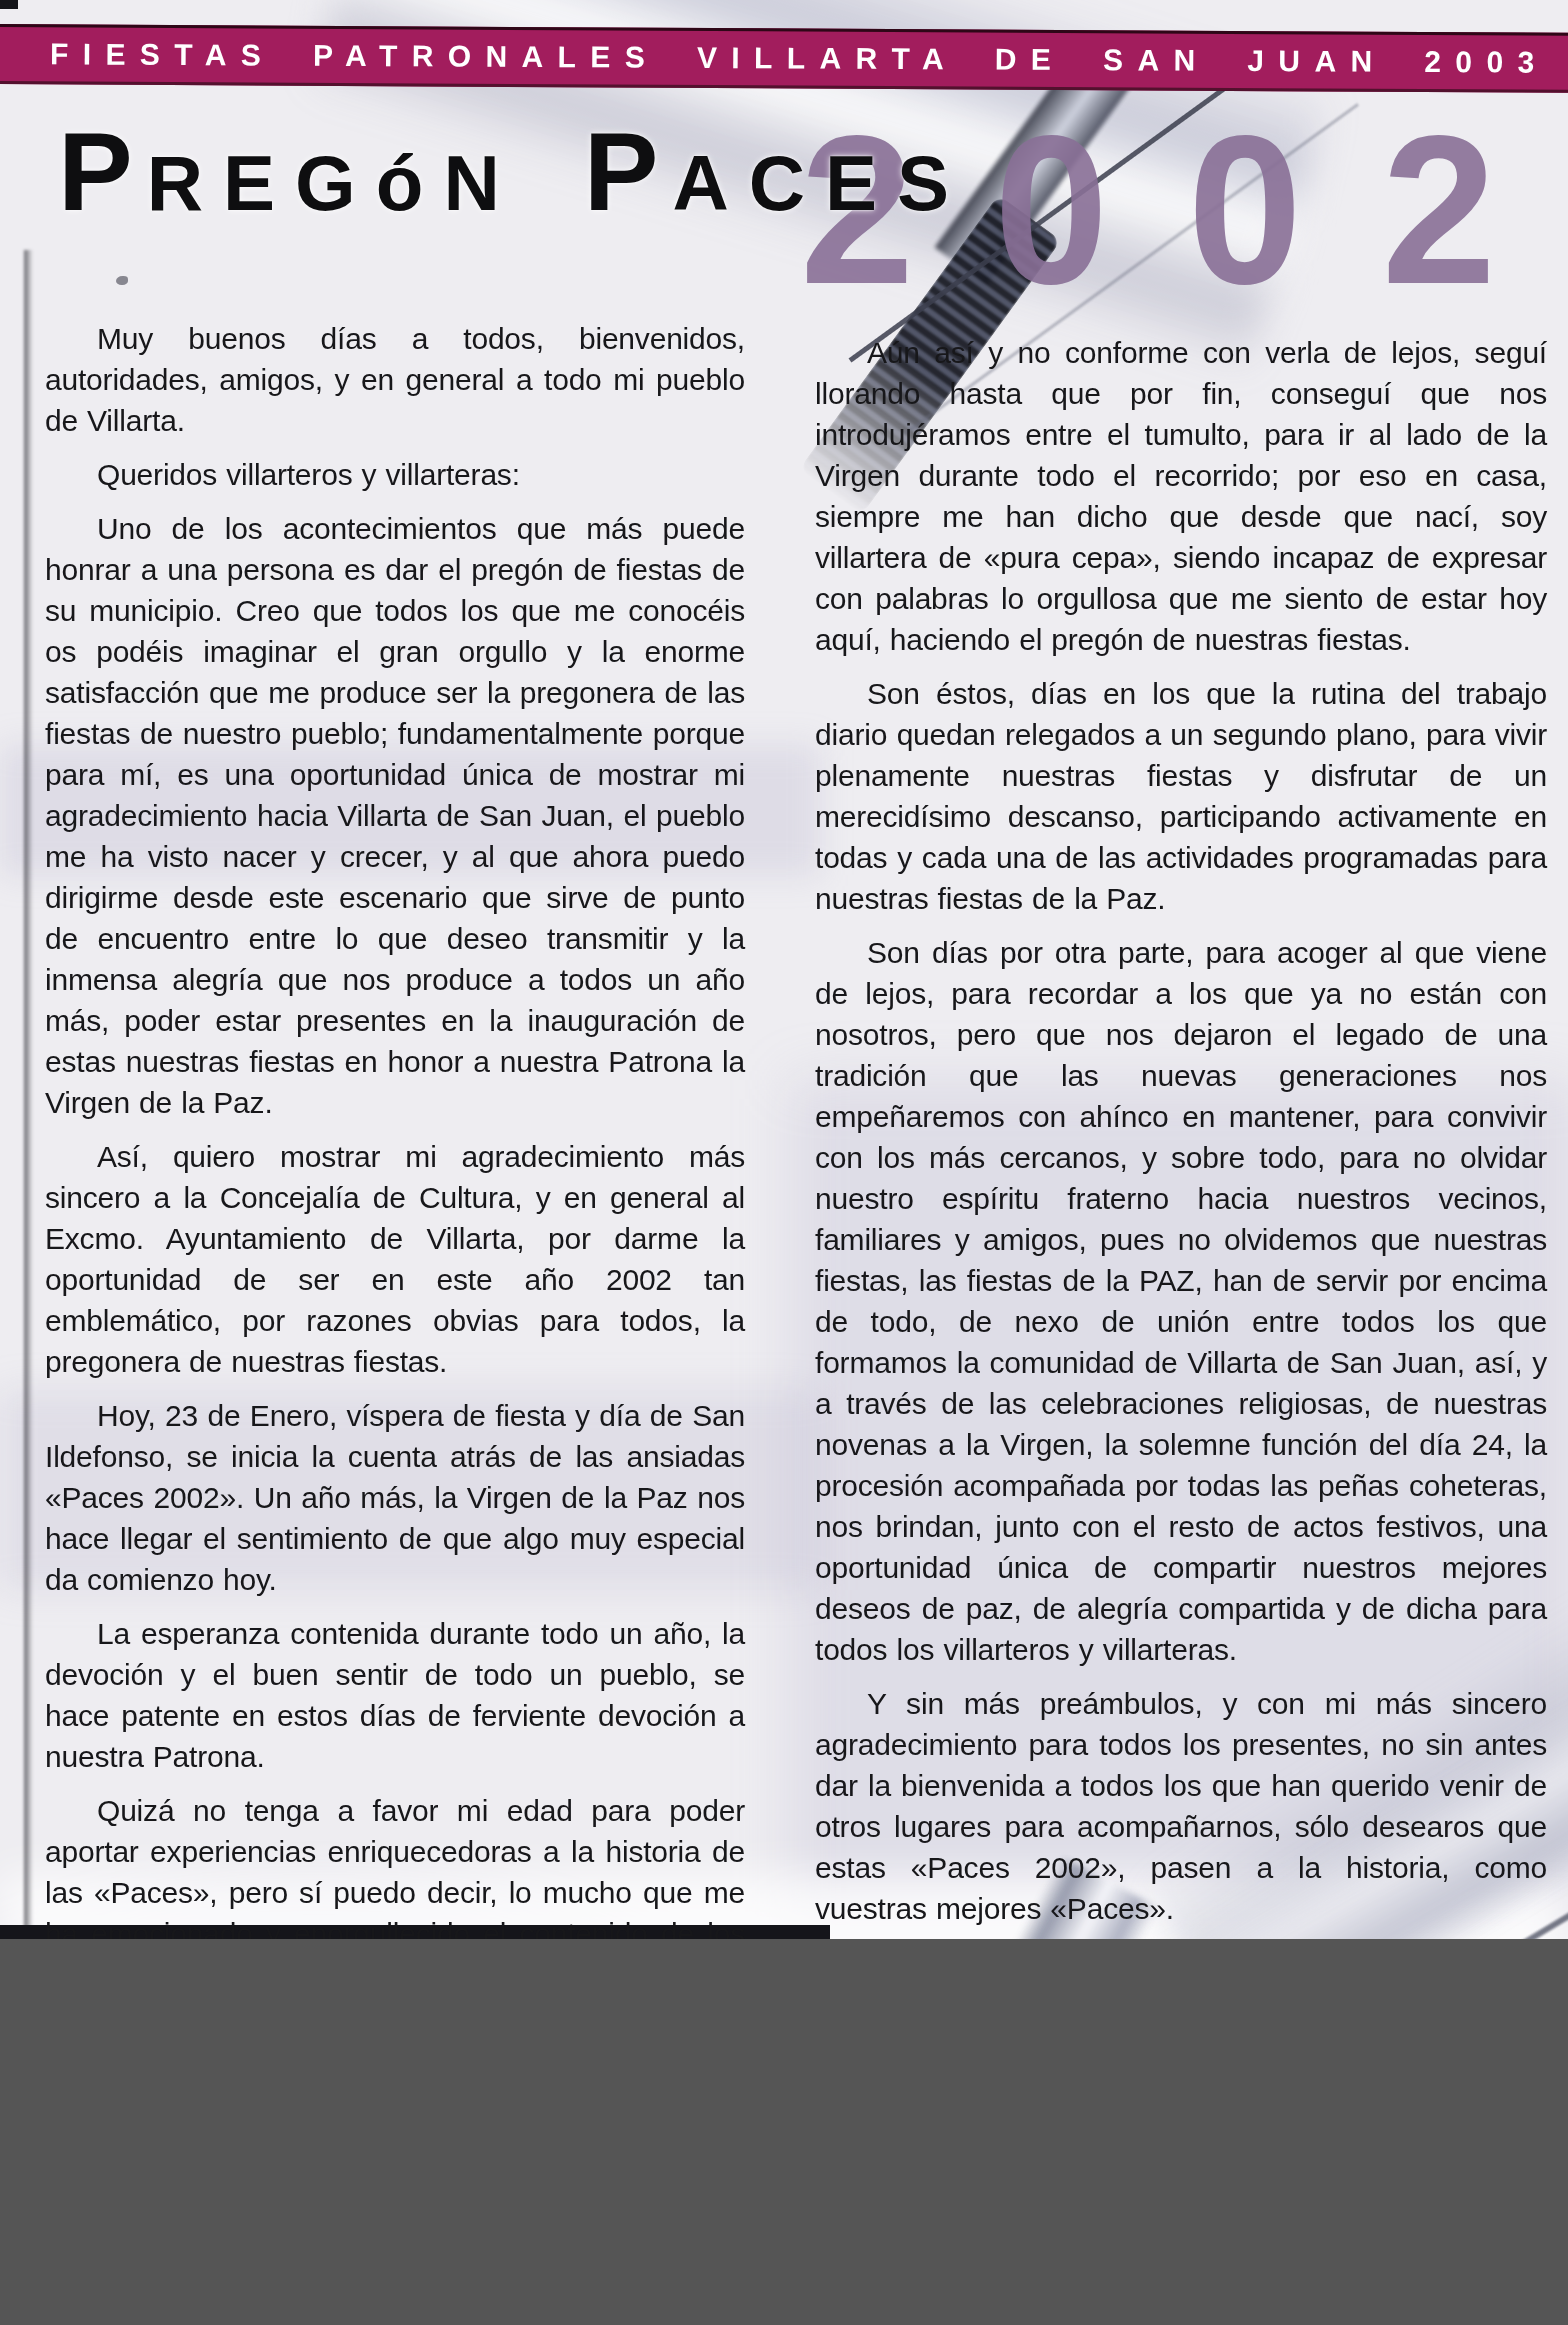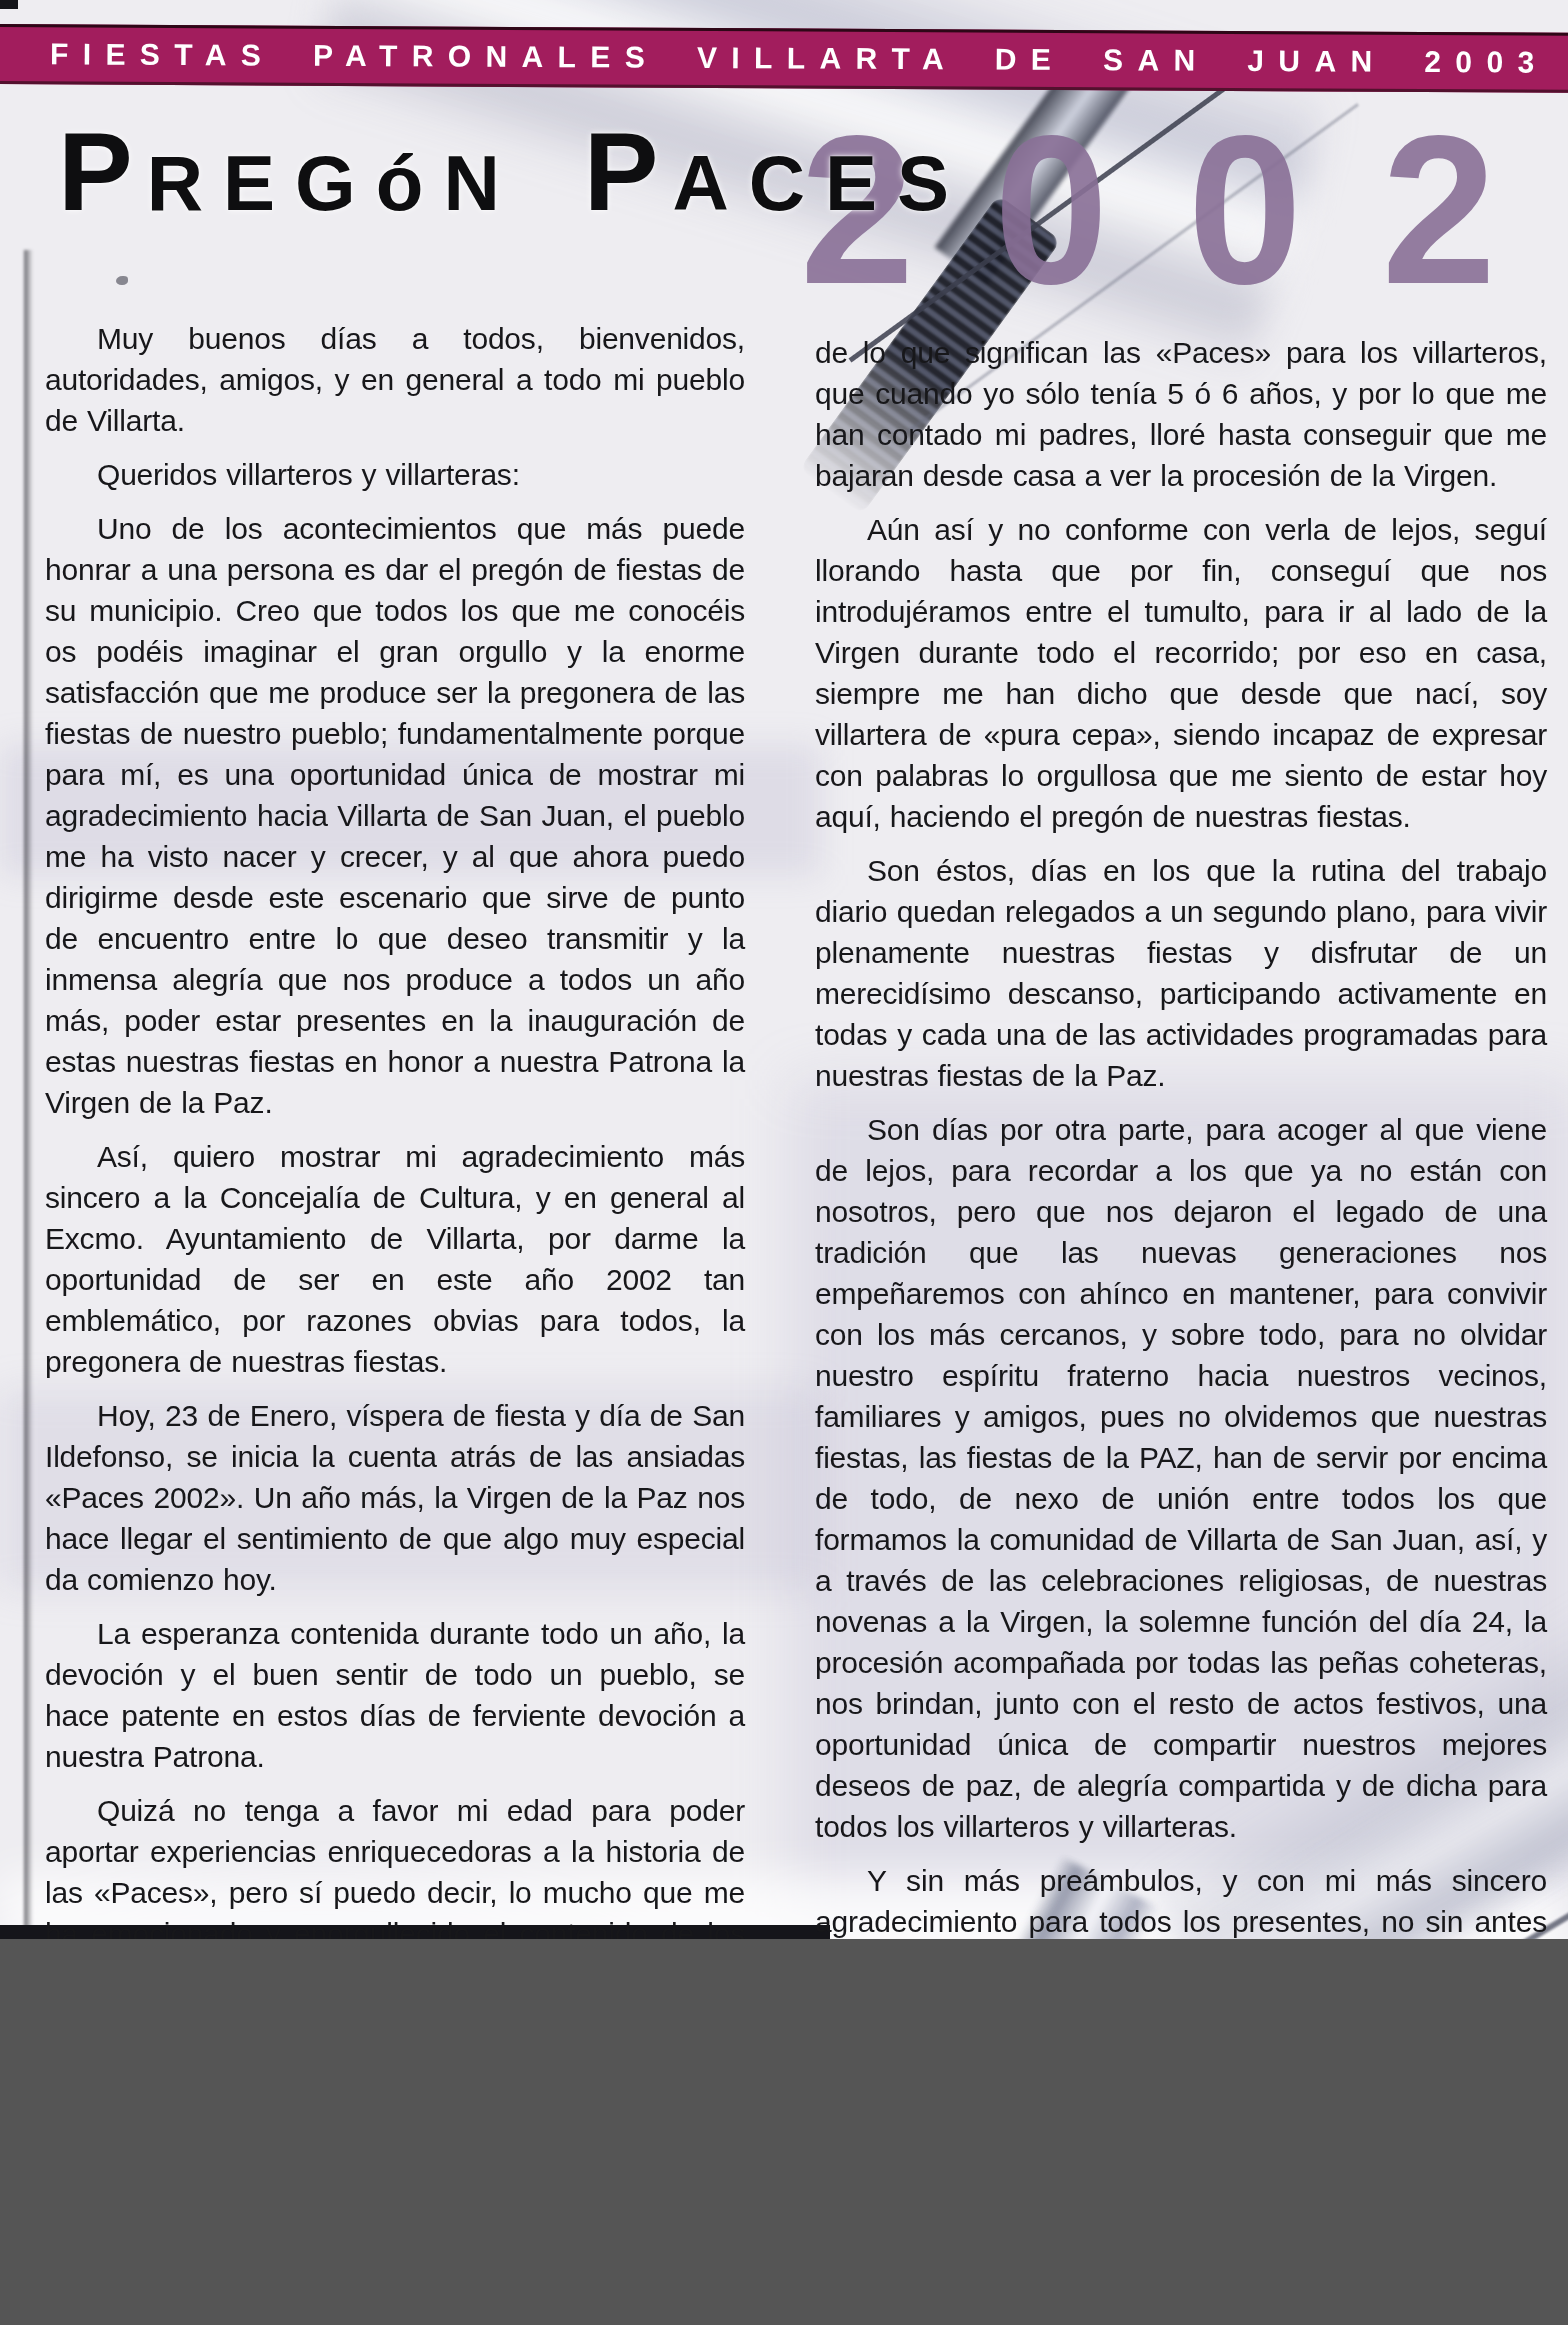--- a/index.html
+++ b/index.html
@@ -118,21 +118,20 @@
         <p>Muy buenos días a todos, bienvenidos, autoridades, amigos, y en general a todo mi pueblo de Villarta.</p>
         <p>Queridos villarteros y villarteras:</p>
         <p>Uno de los acontecimientos que más puede honrar a una persona es dar el pregón de fiestas de su municipio. Creo que todos los que me conocéis os podéis imaginar el gran orgullo y la enorme satisfacción que me produce ser la pregonera de las fiestas de nuestro pueblo; fundamentalmente porque para mí, es una oportunidad única de mostrar mi agradecimiento hacia Villarta de San Juan, el pueblo me ha visto nacer y crecer, y al que ahora puedo dirigirme desde este escenario que sirve de punto de encuentro entre lo que deseo transmitir y la inmensa alegría que nos produce a todos un año más, poder estar presentes en la inauguración de estas nuestras fiestas en honor a nuestra Patrona la Virgen de la Paz.</p>
         <p>Así, quiero mostrar mi agradecimiento más sincero a la Concejalía de Cultura, y en general al Excmo. Ayuntamiento de Villarta, por darme la oportunidad de ser en este año 2002 tan emblemático, por razones obvias para todos, la pregonera de nuestras fiestas.</p>
         <p>Hoy, 23 de Enero, víspera de fiesta y día de San Ildefonso, se inicia la cuenta atrás de las ansiadas «Paces 2002». Un año más, la Virgen de la Paz nos hace llegar el sentimiento de que algo muy especial da comienzo hoy.</p>
         <p>La esperanza contenida durante todo un año, la devoción y el buen sentir de todo un pueblo, se hace patente en estos días de ferviente devoción a nuestra Patrona.</p>
         <p>Quizá no tenga a favor mi edad para poder aportar experiencias enriquecedoras a la historia de las «Paces», pero sí puedo decir, lo mucho que me ha emocionado y enorgullecido el contenido de los libros publicados el año anterior, a iniciativa de la Biblioteca Municipal de Villarta y del Ayuntamiento, y lo que me han facilitado, desde el sentir villartero, el acercarme un poco más, a lo que han significado para muchos de nosotros hoy aquí presentes, y para otros muchos ausentes, las fiestas de la Virgen de la Paz.</p>
         <p>A modo de anécdota, os puedo contar, ayudándome por lo que he leído en estos maravillosos libros de la historia de Villarta, que aproximadamente cuando se ideó la Operación 2000, expresión indiscutible</p>
       </div>
     <div class="col right">
-        <p class="noindent">de lo que significan las «Paces» para los villarteros, que cuando yo sólo tenía 5 ó 6 años, y por lo que me han contado mi padres, lloré hasta conseguir que me bajaran desde casa a ver la procesión de la Virgen.</p>
         <p>Aún así y no conforme con verla de lejos, seguí llorando hasta que por fin, conseguí que nos introdujéramos entre el tumulto, para ir al lado de la Virgen durante todo el recorrido; por eso en casa, siempre me han dicho que desde que nací, soy villartera de «pura cepa», siendo incapaz de expresar con palabras lo orgullosa que me siento de estar hoy aquí, haciendo el pregón de nuestras fiestas.</p>
         <p>Son éstos, días en los que la rutina del trabajo diario quedan relegados a un segundo plano, para vivir plenamente nuestras fiestas y disfrutar de un merecidísimo descanso, participando activamente en todas y cada una de las actividades programadas para nuestras fiestas de la Paz.</p>
         <p>Son días por otra parte, para acoger al que viene de lejos, para recordar a los que ya no están con nosotros, pero que nos dejaron el legado de una tradición que las nuevas generaciones nos empeñaremos con ahínco en mantener, para convivir con los más cercanos, y sobre todo, para no olvidar nuestro espíritu fraterno hacia nuestros vecinos, familiares y amigos, pues no olvidemos que nuestras fiestas, las fiestas de la PAZ, han de servir por encima de todo, de nexo de unión entre todos los que formamos la comunidad de Villarta de San Juan, así, y a través de las celebraciones religiosas, de nuestras novenas a la Virgen, la solemne función del día 24, la procesión acompañada por todas las peñas coheteras, nos brindan, junto con el resto de actos festivos, una oportunidad única de compartir nuestros mejores deseos de paz, de alegría compartida y de dicha para todos los villarteros y villarteras.</p>
         <p>Y sin más preámbulos, y con mi más sincero agradecimiento para todos los presentes, no sin antes dar la bienvenida a todos los que han querido venir de otros lugares para acompañarnos, sólo desearos que estas «Paces 2002», pasen a la historia, como vuestras mejores «Paces».</p>
       </div>
   </div>
 
   <div class="signature">Encarnación Aranda Roncero</div>
 
   <div class="bgfx bottom-edge"></div>

